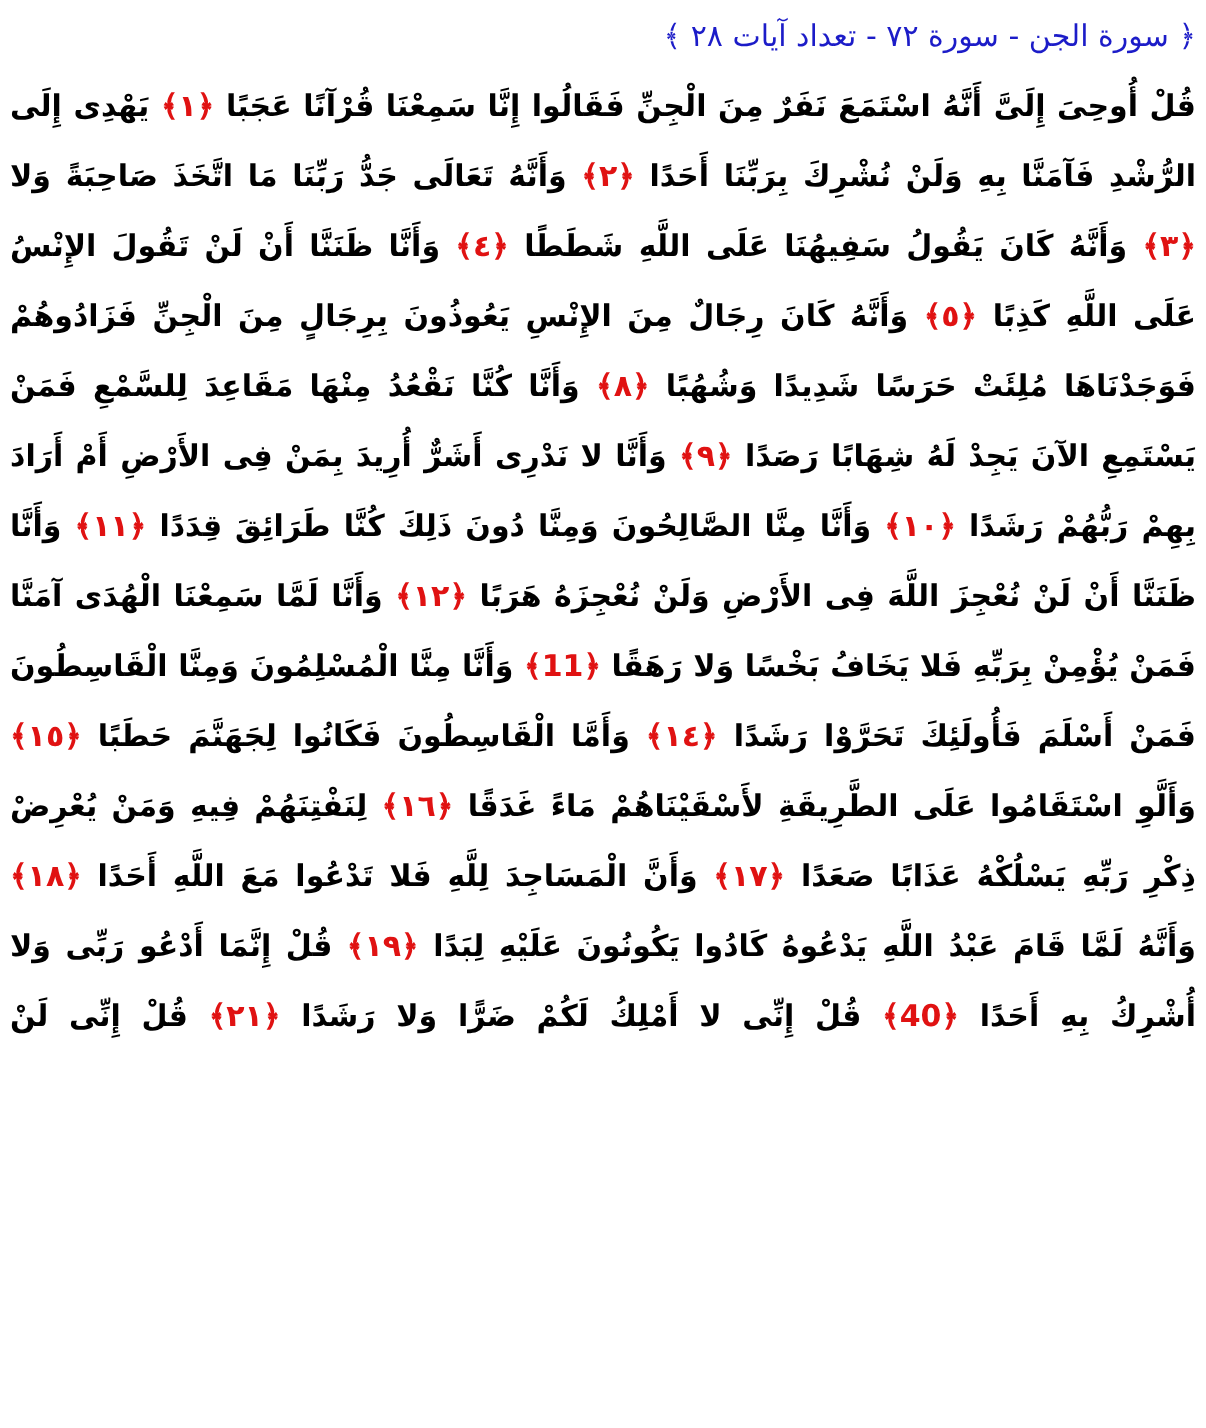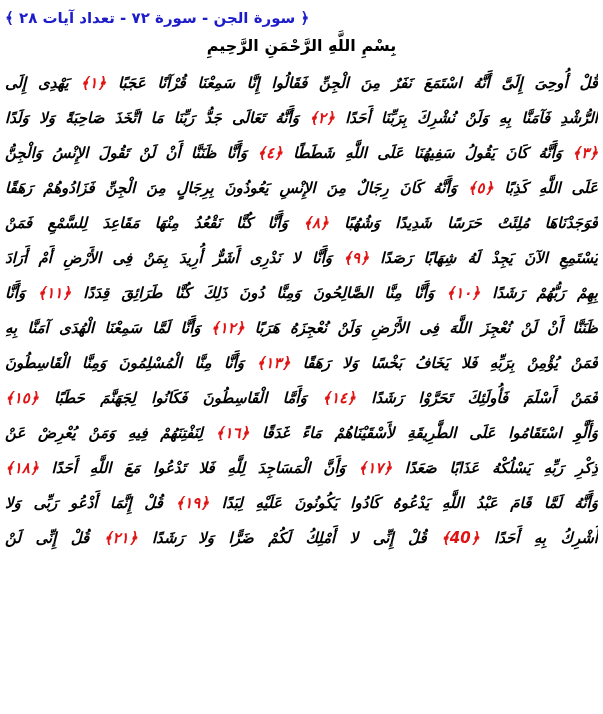--- a/index.html
+++ b/index.html
@@ -14,40 +14,39 @@
     font-family: "DejaVu Sans", sans-serif;
     direction: rtl;
   }
   .page {
     width: 603px;
     height: 714px;
     box-sizing: border-box;
     padding: 6px 5px 0 5px;
   }
   .surah-header {
-    text-align: left;
+    text-align: right;
     color: #1c1cc8;
-    font-weight: bold;
+    font-weight: normal;
     font-size: 15px;
     line-height: 24px;
     height: 24px;
     white-space: nowrap;
   }
   .basmala {
     text-align: center;
     color: #000000;
     font-weight: bold;
     font-size: 16px;
     line-height: 28px;
     height: 28px;
     margin-top: 2px;
   }
   .quran-text {
     margin-top: 6px;
-    font-style: italic;
   }
   .qline {
     direction: rtl;
     unicode-bidi: embed;
     color: #000000;
     font-weight: bold;
     font-size: 15px;
     height: 35px;
     line-height: 35px;
     overflow: hidden;
@@ -59,30 +58,29 @@
   .qline .verse-marker {
     color: #e01212;
     font-weight: bold;
   }
 </style>
 </head>
 <body>
 
 <div class="page">
   <div class="surah-header">﴿ سورة الجن - سورة ٧٢ - تعداد آيات ٢٨ ﴾</div>
-  <div class="basmala">بِسْمِ اللَّهِ الرَّحْمَنِ الرَّحِيمِ</div>
   <div class="quran-text">
       <div class="qline"><span>قُلْ أُوحِىَ إِلَىَّ أَنَّهُ اسْتَمَعَ نَفَرٌ مِنَ الْجِنِّ فَقَالُوا إِنَّا سَمِعْنَا قُرْآنًا عَجَبًا </span><span class="verse-marker">﴿١﴾</span><span> يَهْدِى إِلَى</span></div>
       <div class="qline"><span>الرُّشْدِ فَآمَنَّا بِهِ وَلَنْ نُشْرِكَ بِرَبِّنَا أَحَدًا </span><span class="verse-marker">﴿٢﴾</span><span> وَأَنَّهُ تَعَالَى جَدُّ رَبِّنَا مَا اتَّخَذَ صَاحِبَةً وَلا وَلَدًا</span></div>
       <div class="qline"><span class="verse-marker">﴿٣﴾</span><span> وَأَنَّهُ كَانَ يَقُولُ سَفِيهُنَا عَلَى اللَّهِ شَطَطًا </span><span class="verse-marker">﴿٤﴾</span><span> وَأَنَّا ظَنَنَّا أَنْ لَنْ تَقُولَ الإِنْسُ وَالْجِنُّ</span></div>
       <div class="qline"><span>عَلَى اللَّهِ كَذِبًا </span><span class="verse-marker">﴿٥﴾</span><span> وَأَنَّهُ كَانَ رِجَالٌ مِنَ الإِنْسِ يَعُوذُونَ بِرِجَالٍ مِنَ الْجِنِّ فَزَادُوهُمْ رَهَقًا</span></div>
       <div class="qline"><span>فَوَجَدْنَاهَا مُلِئَتْ حَرَسًا شَدِيدًا وَشُهُبًا </span><span class="verse-marker">﴿٨﴾</span><span> وَأَنَّا كُنَّا نَقْعُدُ مِنْهَا مَقَاعِدَ لِلسَّمْعِ فَمَنْ</span></div>
       <div class="qline"><span>يَسْتَمِعِ الآنَ يَجِدْ لَهُ شِهَابًا رَصَدًا </span><span class="verse-marker">﴿٩﴾</span><span> وَأَنَّا لا نَدْرِى أَشَرٌّ أُرِيدَ بِمَنْ فِى الأَرْضِ أَمْ أَرَادَ</span></div>
       <div class="qline"><span>بِهِمْ رَبُّهُمْ رَشَدًا </span><span class="verse-marker">﴿١٠﴾</span><span> وَأَنَّا مِنَّا الصَّالِحُونَ وَمِنَّا دُونَ ذَلِكَ كُنَّا طَرَائِقَ قِدَدًا </span><span class="verse-marker">﴿١١﴾</span><span> وَأَنَّا</span></div>
       <div class="qline"><span>ظَنَنَّا أَنْ لَنْ نُعْجِزَ اللَّهَ فِى الأَرْضِ وَلَنْ نُعْجِزَهُ هَرَبًا </span><span class="verse-marker">﴿١٢﴾</span><span> وَأَنَّا لَمَّا سَمِعْنَا الْهُدَى آمَنَّا بِهِ</span></div>
-      <div class="qline"><span>فَمَنْ يُؤْمِنْ بِرَبِّهِ فَلا يَخَافُ بَخْسًا وَلا رَهَقًا </span><span class="verse-marker">﴿١٣﴾</span><span> وَأَنَّا مِنَّا الْمُسْلِمُونَ وَمِنَّا الْقَاسِطُونَ</span></div>
+      <div class="qline"><span>فَمَنْ يُؤْمِنْ بِرَبِّهِ فَلا يَخَافُ بَخْسًا وَلا رَهَقًا </span><span class="verse-marker">﴿11﴾</span><span> وَأَنَّا مِنَّا الْمُسْلِمُونَ وَمِنَّا الْقَاسِطُونَ</span></div>
       <div class="qline"><span>فَمَنْ أَسْلَمَ فَأُولَئِكَ تَحَرَّوْا رَشَدًا </span><span class="verse-marker">﴿١٤﴾</span><span> وَأَمَّا الْقَاسِطُونَ فَكَانُوا لِجَهَنَّمَ حَطَبًا </span><span class="verse-marker">﴿١٥﴾</span></div>
       <div class="qline"><span>وَأَلَّوِ اسْتَقَامُوا عَلَى الطَّرِيقَةِ لأَسْقَيْنَاهُمْ مَاءً غَدَقًا </span><span class="verse-marker">﴿١٦﴾</span><span> لِنَفْتِنَهُمْ فِيهِ وَمَنْ يُعْرِضْ عَنْ</span></div>
       <div class="qline"><span>ذِكْرِ رَبِّهِ يَسْلُكْهُ عَذَابًا صَعَدًا </span><span class="verse-marker">﴿١٧﴾</span><span> وَأَنَّ الْمَسَاجِدَ لِلَّهِ فَلا تَدْعُوا مَعَ اللَّهِ أَحَدًا </span><span class="verse-marker">﴿١٨﴾</span></div>
       <div class="qline"><span>وَأَنَّهُ لَمَّا قَامَ عَبْدُ اللَّهِ يَدْعُوهُ كَادُوا يَكُونُونَ عَلَيْهِ لِبَدًا </span><span class="verse-marker">﴿١٩﴾</span><span> قُلْ إِنَّمَا أَدْعُو رَبِّى وَلا</span></div>
       <div class="qline"><span>أُشْرِكُ بِهِ أَحَدًا </span><span class="verse-marker">﴿40﴾</span><span> قُلْ إِنِّى لا أَمْلِكُ لَكُمْ ضَرًّا وَلا رَشَدًا </span><span class="verse-marker">﴿٢١﴾</span><span> قُلْ إِنِّى لَنْ</span></div>
     </div>
 </div>
 
 </body></html>

